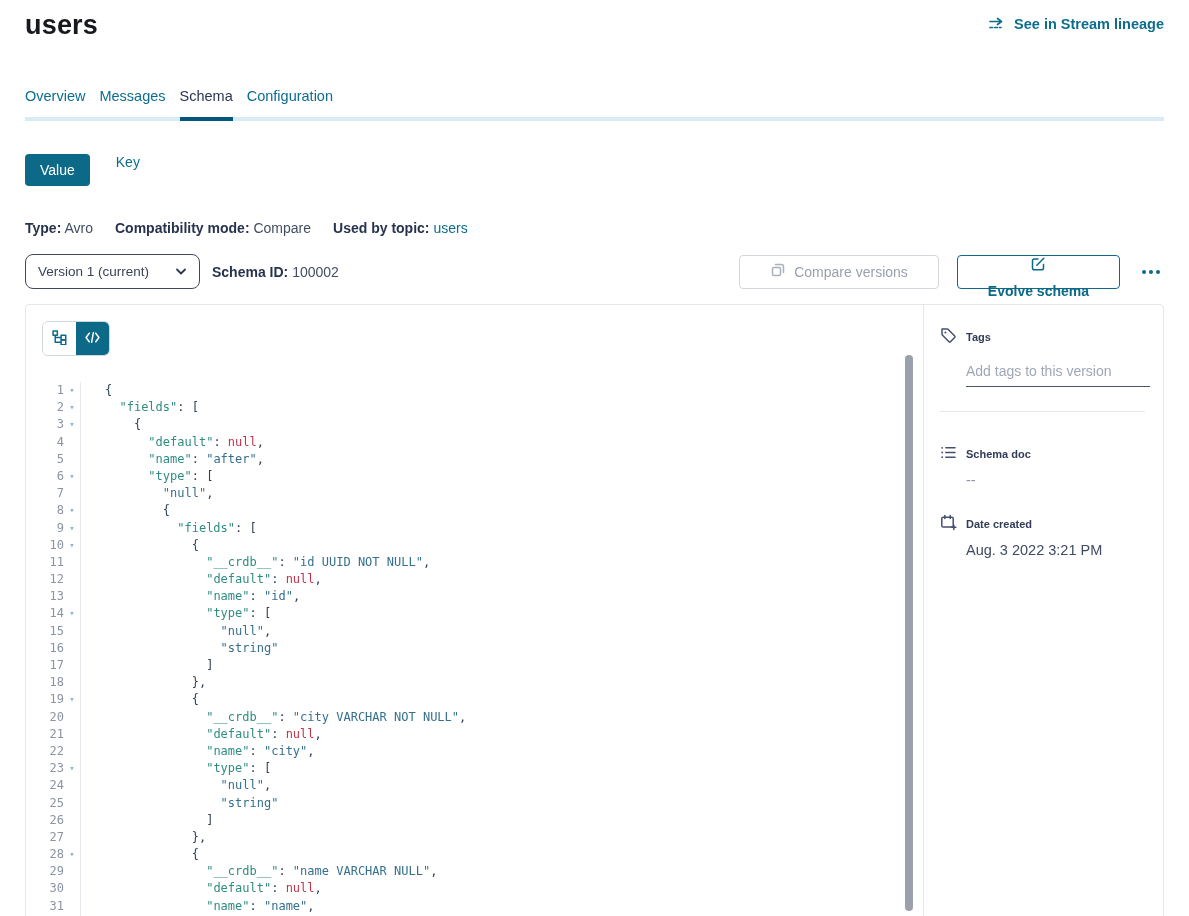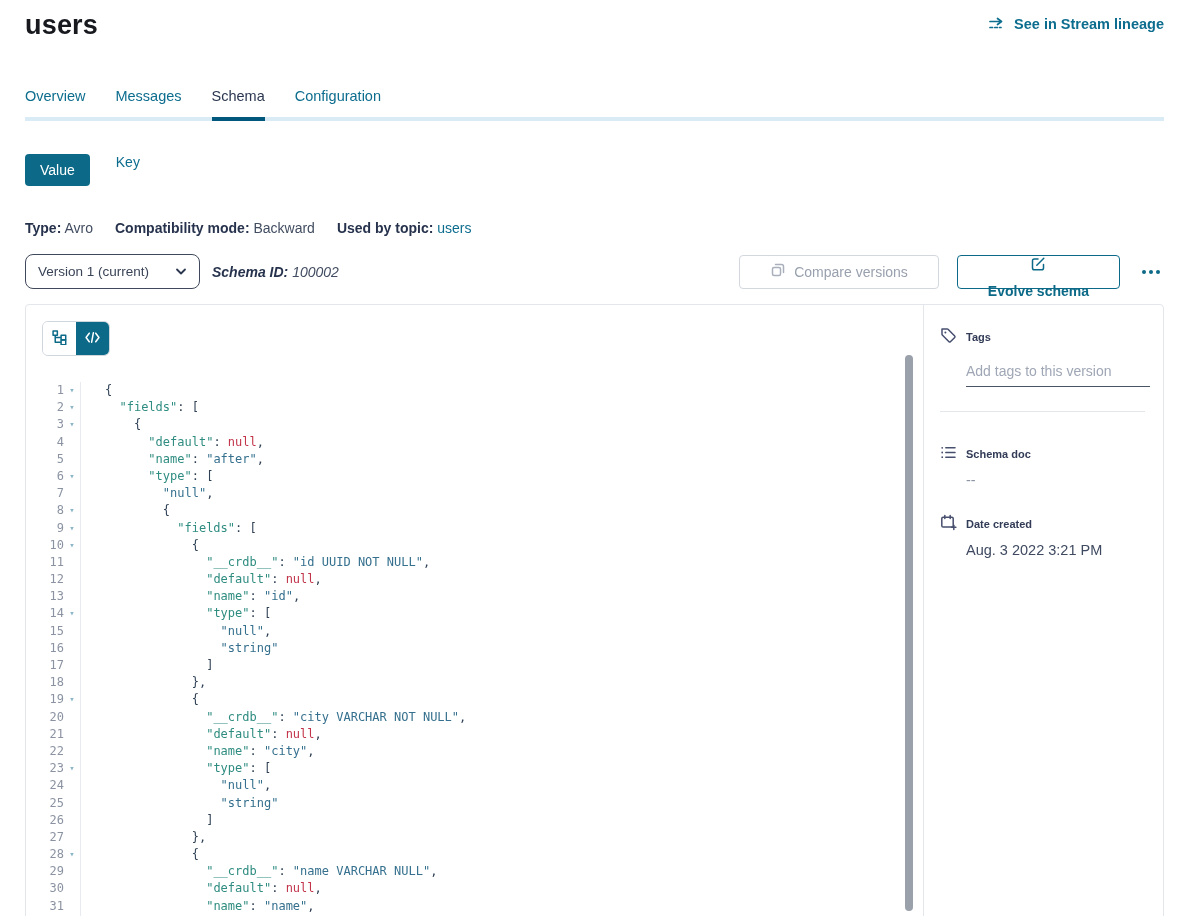--- a/index.html
+++ b/index.html
@@ -8,21 +8,21 @@
   .page { padding:10px 25px 0 25px; height:100%; }
 
   
   .header { display:flex; justify-content:space-between; align-items:flex-start; }
   .page-title { font-size:27px; font-weight:700; color:#17191f; letter-spacing:.2px; }
   .lineage-link { display:flex; align-items:center; gap:7px; color:#0d6d8e; font-size:14.5px;
     font-weight:600; text-decoration:none; margin-top:6px; cursor:pointer; }
   .lineage-link svg { display:block; }
 
   
-  .tabs { display:flex; gap:30px; margin-top:47px; border-bottom:4px solid #d9ecf6; }
+  .tabs { display:flex; gap:14px; margin-top:47px; border-bottom:4px solid #d9ecf6; }
   .tab { font-size:14.5px; font-weight:500; color:#0d6d8e; padding-bottom:13px; position:relative; cursor:pointer; }
   .tab.active { color:#2b3750; }
   .tab.active::after { content:''; position:absolute; left:0; right:0; bottom:-4px; height:4px; background:#02587c; }
 
   
   .vk-toggle { margin-top:33px; display:flex; align-items:flex-start; }
   .vk-value { background:#0c6a88; color:#fff; border:none; border-radius:4px; font-size:14px;
     font-family:inherit; padding:8px 15px; cursor:pointer; }
   .vk-key { background:none; border:none; color:#0d6d8e; font-size:14px; font-family:inherit;
     margin-left:26px; cursor:pointer; }
@@ -30,21 +30,21 @@
   
   .meta-row { margin-top:34px; font-size:14px; display:flex; gap:22px; color:#424d61; }
   .meta-row b { color:#27334d; font-weight:700; }
   .meta-link { color:#0d6d8e; text-decoration:none; cursor:pointer; }
 
   
   .controls-row { margin-top:18px; display:flex; align-items:center; }
   .version-select { width:175px; height:35px; border:1px solid #40495c; border-radius:8px;
     display:flex; align-items:center; justify-content:space-between; padding:0 12px;
     font-size:13.5px; color:#3a4457; cursor:pointer; background:#fff; }
-  .schema-id { margin-left:12px; font-size:14px; color:#424d61;font-style:italic; }
+  .schema-id { margin-left:12px; font-size:14px; color:#424d61; }
   .schema-id b { color:#27334d; }
   .right-controls { margin-left:auto; display:flex; align-items:center; gap:18px; }
   .btn { display:inline-flex; align-items:center; gap:8px; height:34px; padding:0 30px;
     border-radius:4px; background:#fff; font-family:inherit; font-size:14px; cursor:pointer; }
   .btn-compare { border:1px solid #d3d8de; color:#99a1ae; font-weight:500; }
   .btn-evolve { border:1px solid #0c6a88; color:#0c6a88; font-weight:600;flex-direction:column; }
   .more-btn { border:none; background:none; display:flex; gap:3px; padding:4px; cursor:pointer; }
   .more-btn i { width:4px; height:4px; border-radius:50%; background:#0c6a88; display:block; }
 
   
@@ -111,21 +111,21 @@
     <div class="tab">Configuration</div>
   </nav>
 
   <div class="vk-toggle">
     <button class="vk-value">Value</button>
     <button class="vk-key">Key</button>
   </div>
 
   <div class="meta-row">
     <span><b>Type:</b> <span>Avro</span></span>
-    <span><b>Compatibility mode:</b> <span>Backward</span></span>
+    <span><b>Compatibility mode:</b> <span>Compare</span></span>
     <span><b>Used by topic:</b> <a class="meta-link">users</a></span>
   </div>
 
   <div class="controls-row">
     <div class="version-select">
       <span>Version 1 (current)</span>
       <span>
         <svg width="12" height="8" viewBox="0 0 12 8" fill="none" stroke="#2c3850" stroke-width="1.8" stroke-linecap="round" stroke-linejoin="round">
             <path d="M2 1.5 L6 5.5 L10 1.5"></path>
           </svg>

